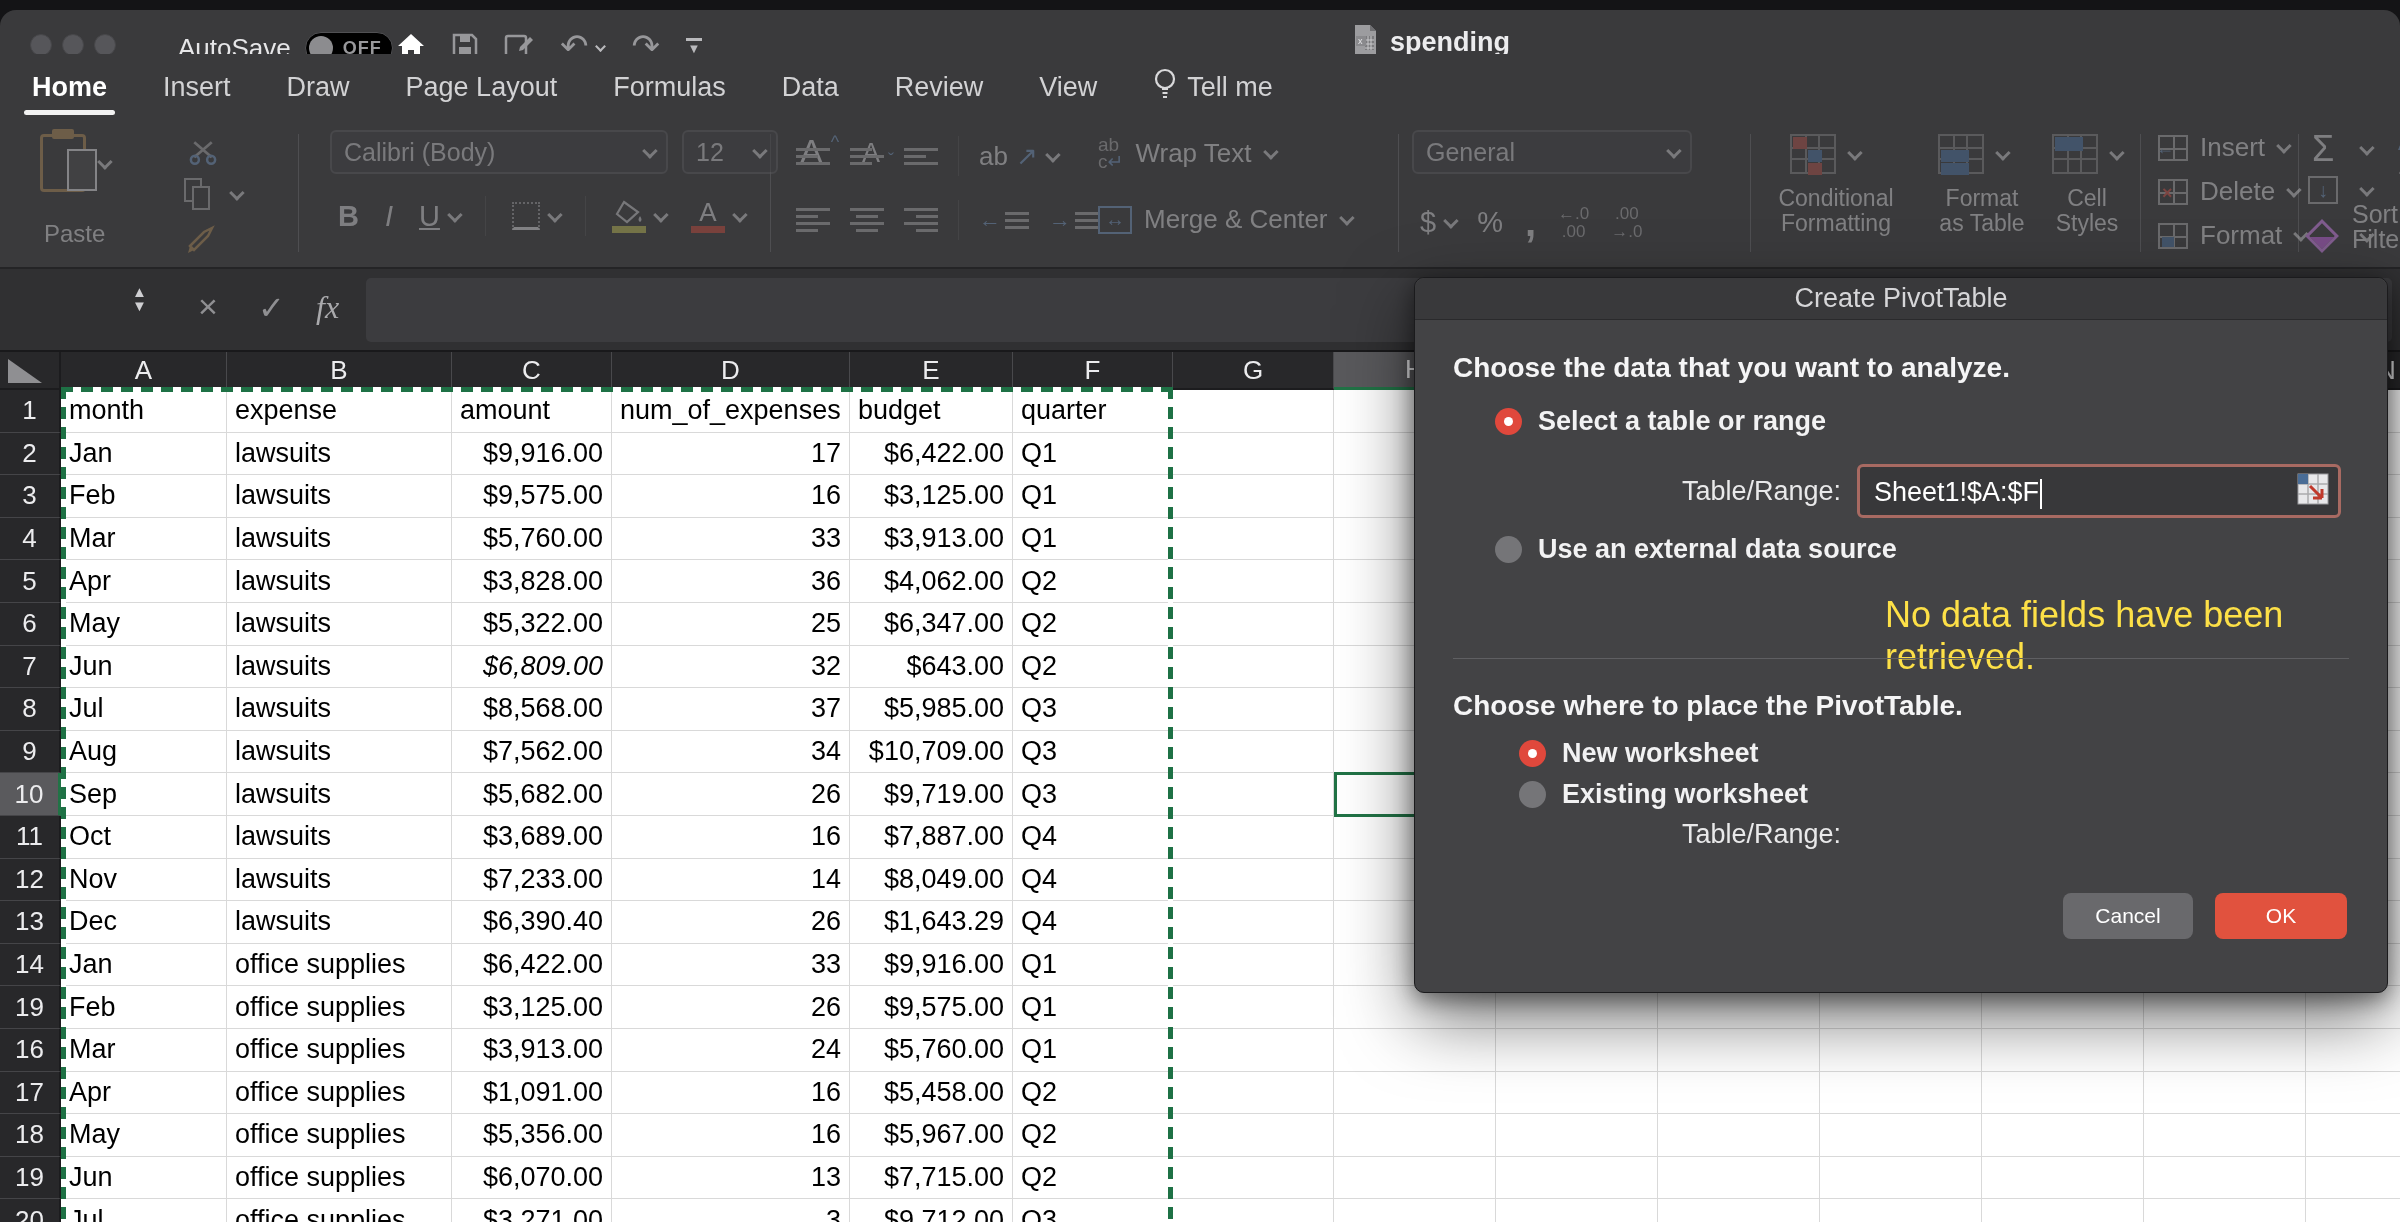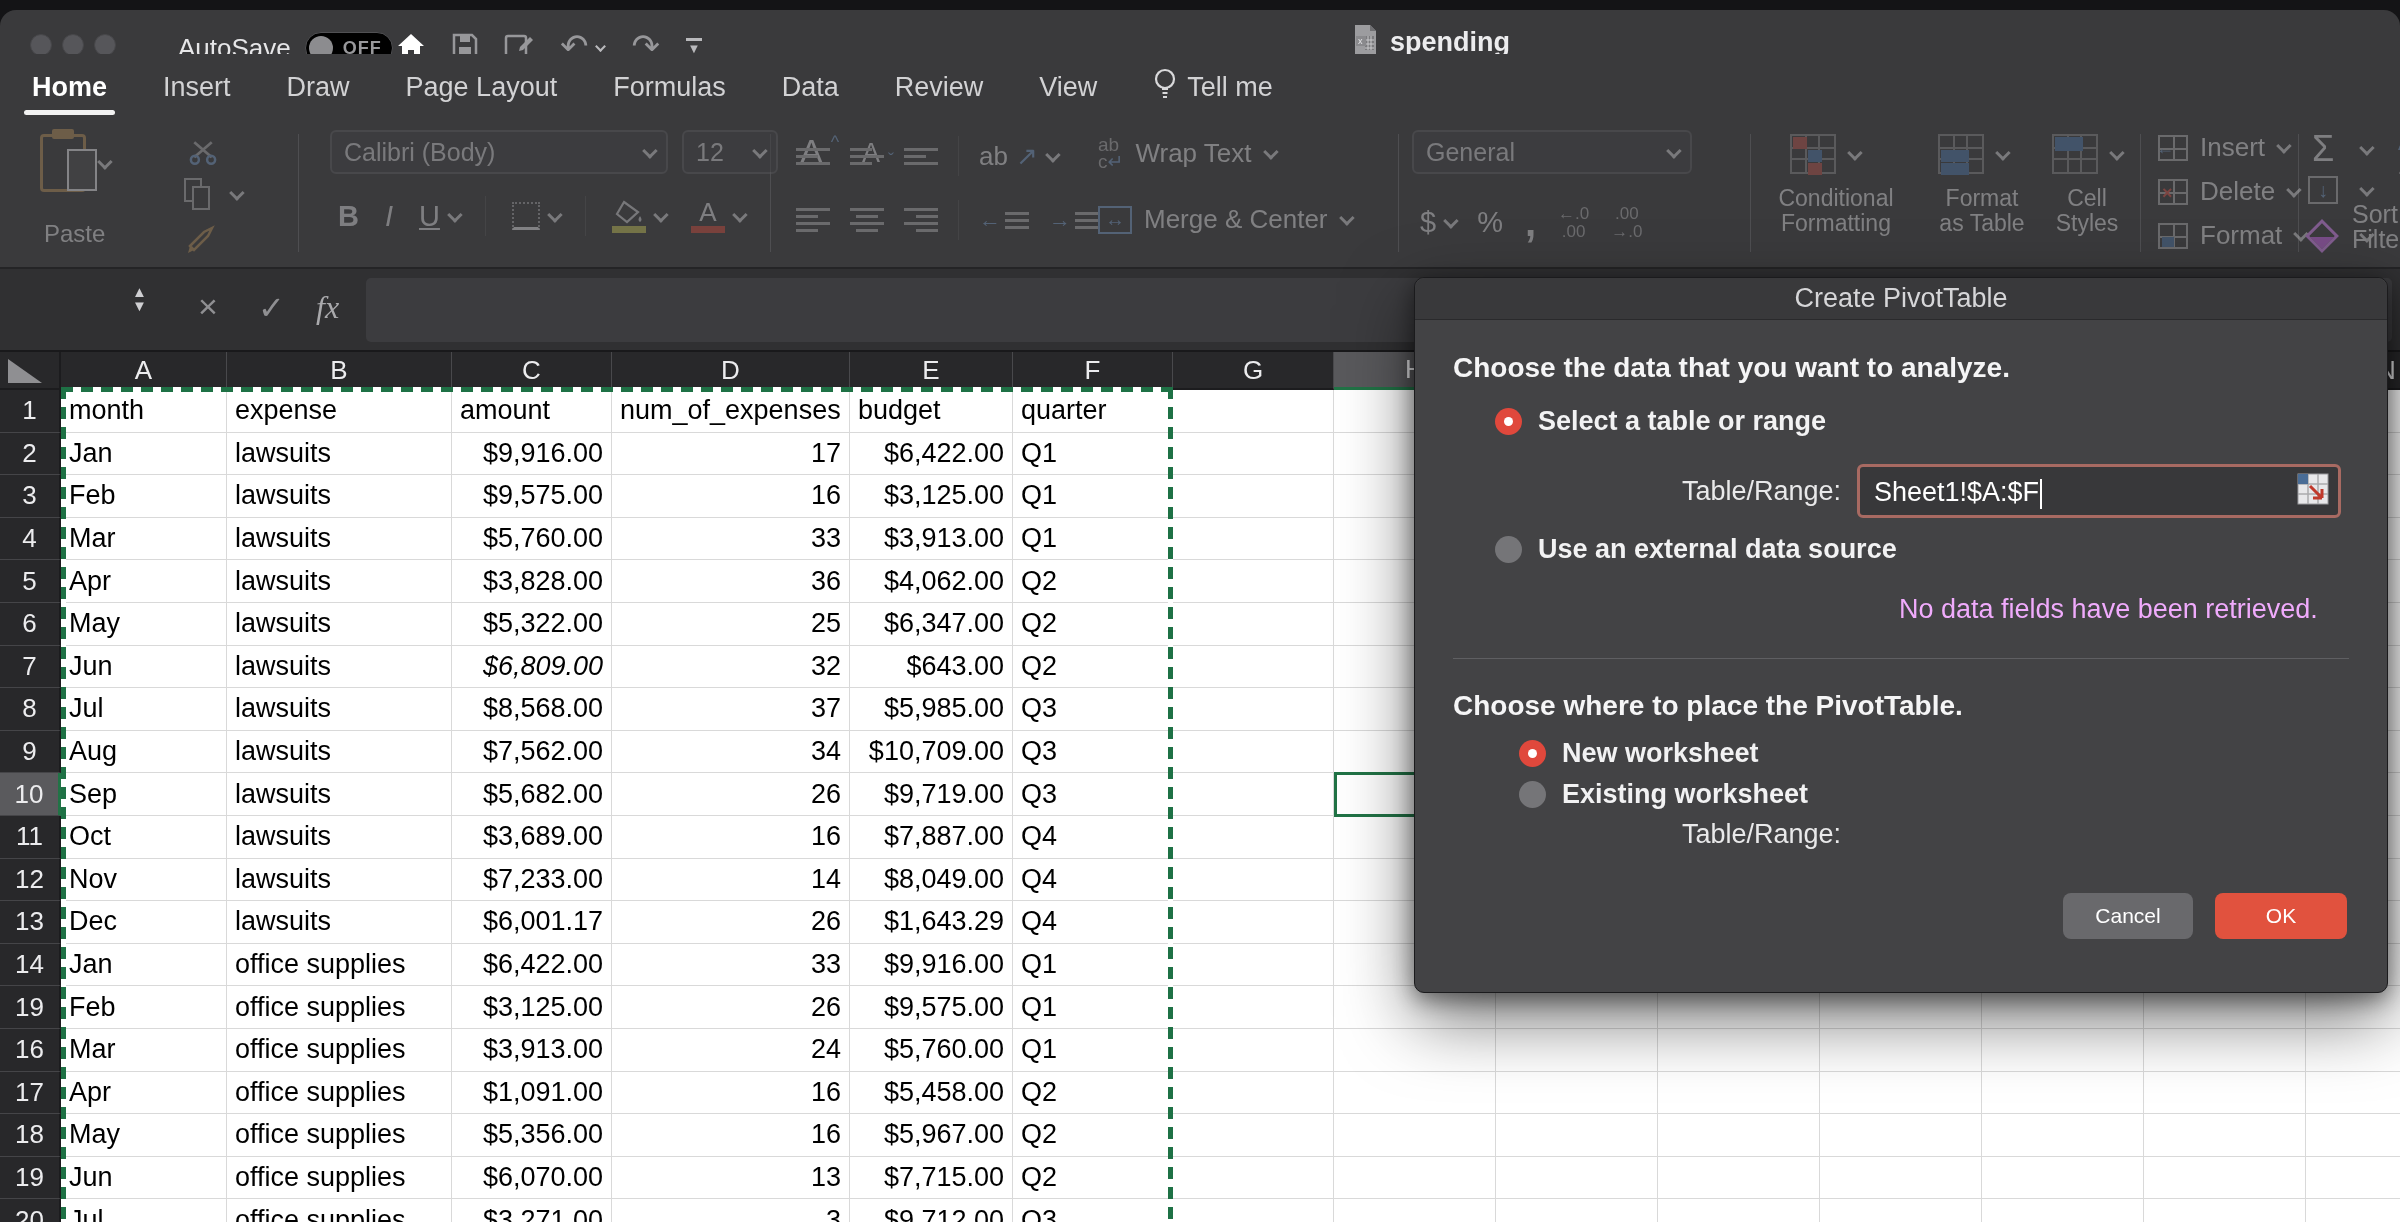--- a/index.html
+++ b/index.html
@@ -101,21 +101,21 @@
   .frow{position:absolute;display:flex;align-items:center}
   .flab{width:292px;text-align:right;font-size:27px;color:#e9e9ea;padding-right:16px}
   .rangebox{position:relative;height:54px;width:484px;border-radius:6px}
   #range1{background:#38383a;border:3px solid #a86a62}
   #range1 .val{position:absolute;left:14px;top:10px;font-size:27px;color:#fff}
   .caret{display:inline-block;width:2px;height:30px;background:#fff;vertical-align:middle;margin-left:1px}
   #range2{background:#3e3e40;border:1px solid #545457;height:48px}
   #range2 .val{position:absolute;left:14px;top:9px;font-size:27px;color:#98989b}
   .rpick{position:absolute;right:8px;top:50%;transform:translateY(-50%)}
   #btn-conn{position:absolute;left:126px;width:322px;height:46px;border-radius:8px;background:#4a4a4d;border:1px solid #5b5b5e;color:#8f8f92;font-size:26px;display:flex;align-items:center;justify-content:center}
-  #conn-note{position:absolute;left:484px;font-size:27px;color:#f0abfc}
+  #conn-note{position:absolute;left:470px;font-size:36px;color:#fde047}
   #dlg-div{position:absolute;left:38px;right:38px;top:380px;height:1px;background:#5f5f62}
   .dbtn{position:absolute;top:615px;height:46px;border-radius:8px;display:flex;align-items:center;justify-content:center;color:#fff;font-size:21px}
   #btn-cancel{left:648px;width:130px;background:#69696c}
   #btn-ok{left:800px;width:132px;background:var(--okred)}
 </style>
 </head>
 <body>
 
 <div id="titlebar">
   <div class="tl" id="tl-close"></div>
@@ -703,21 +703,21 @@
       <div class="cell" style="width: 162px;"></div>
       <div class="cell" style="width: 162px;"></div>
       <div class="cell" style="width: 162px;"></div>
       <div class="cell" style="width: 162px;"></div>
       <div class="cell" style="width: 162px;"></div>
       <div class="cell" style="width: 162px;"></div>
     </div>
     <div class="grow">
       <div class="cell" style="width: 166px;">Dec</div>
       <div class="cell" style="width: 225px;">lawsuits</div>
-      <div class="cell num" style="width: 160px;">$6,001.17</div>
+      <div class="cell num" style="width: 160px;">$6,390.40</div>
       <div class="cell num" style="width: 238px;">26</div>
       <div class="cell num" style="width: 163px;">$1,643.29</div>
       <div class="cell" style="width: 160px;">Q4</div>
       <div class="cell" style="width: 161px;"></div>
       <div class="cell" style="width: 162px;"></div>
       <div class="cell" style="width: 162px;"></div>
       <div class="cell" style="width: 162px;"></div>
       <div class="cell" style="width: 162px;"></div>
       <div class="cell" style="width: 162px;"></div>
       <div class="cell" style="width: 162px;"></div>

